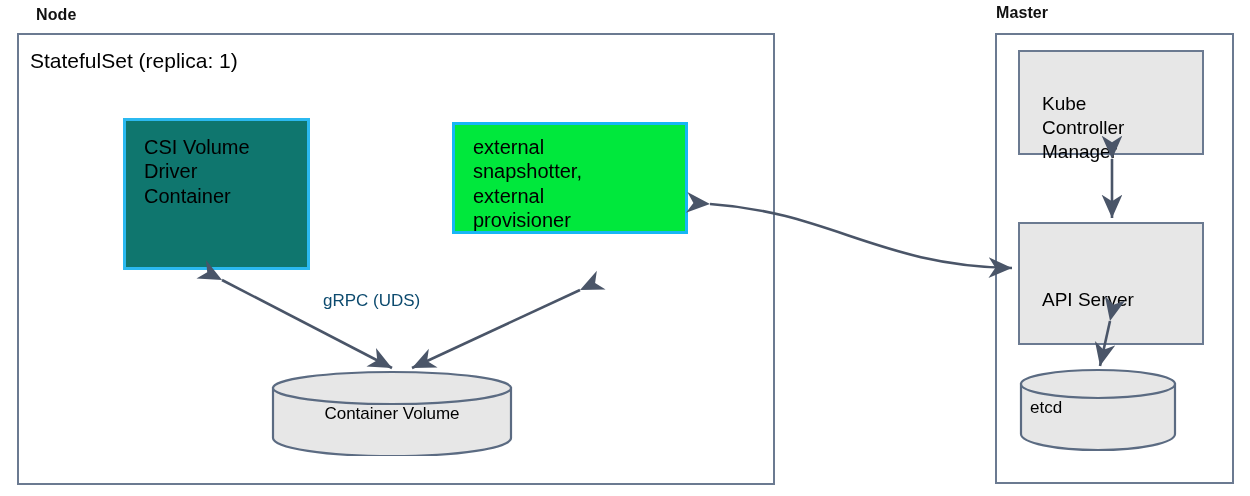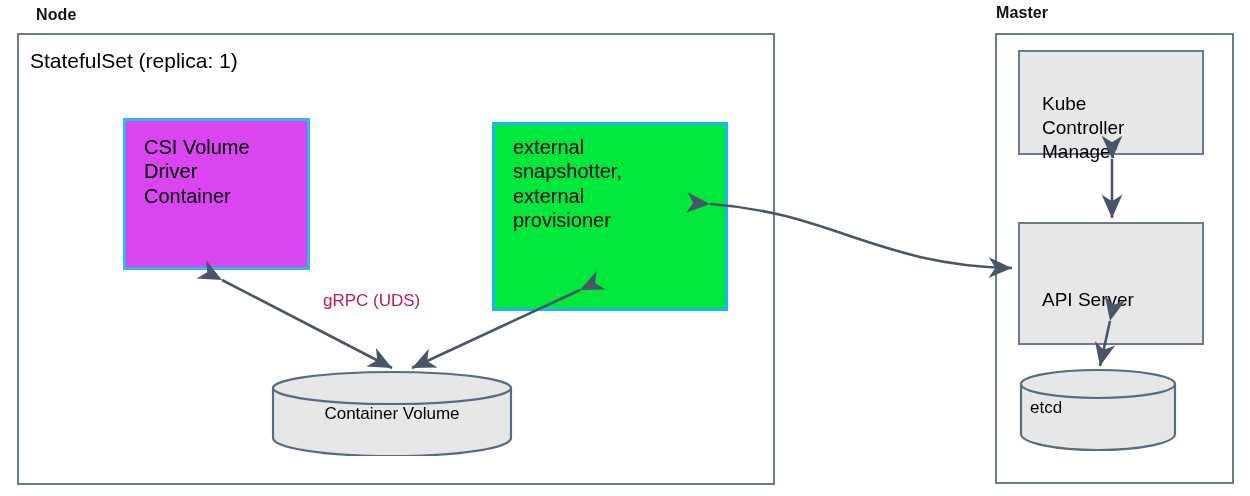--- a/index.html
+++ b/index.html
@@ -46,21 +46,21 @@
     align-items: flex-start;
     justify-content: flex-start;
   }
   .node-box .box-text {
     font-size: 20px;
     line-height: 1.22;
     color: #000000;
     white-space: pre-line;
   }
   .box-orange {
-    background: #d946ef;
+    background: #0f766e;
     border: 3px solid #2BB9F0;
   }
   .box-green {
     background: #00E83C;
     border: 3px solid #17B6F5;
   }
   .box-gray {
     background: #E7E7E7;
     border: 2px solid #6b7a91;
   }
@@ -75,21 +75,21 @@
   .cyl-label {
     position: absolute;
     font-size: 17px;
     color: #000000;
     white-space: nowrap;
     text-align: center;
   }
   .edge-label {
     position: absolute;
     font-size: 17px;
-    color: #be185d;
+    color: #0c4a6e;
     white-space: nowrap;
   }
   svg.overlay {
     position: absolute;
     left: 0;
     top: 0;
     width: 1250px;
     height: 496px;
     pointer-events: none;
   }
@@ -104,21 +104,21 @@
   <div class="group-box" style="left:17px; top:33px; width:758px; height:452px;"></div>
 
   <div class="inner-title" style="left:30px; top:49px;">StatefulSet (replica: 1)</div>
 
   <div class="node-box box-orange" style="left:123px; top:118px; width:187px; height:152px; padding:14px 0 0 18px;">
     <span class="box-text">CSI Volume
 Driver
 Container</span>
   </div>
 
-  <div class="node-box box-green" style="left:492px; top:122px; width:236px; height:189px; padding:10px 0 16px 18px;">
+  <div class="node-box box-green" style="left:452px; top:122px; width:236px; height:112px; padding:10px 0 16px 18px;">
     <span class="box-text">external
 snapshotter,
 external
 provisioner</span>
   </div>
 
   <div class="edge-label" style="left:323px; top:291px;">gRPC (UDS)</div>
 
   <div class="cyl" style="left:270px; top:370px; width:244px; height:86px;">
     <svg width="244" height="86" viewBox="0 0 244 86">

